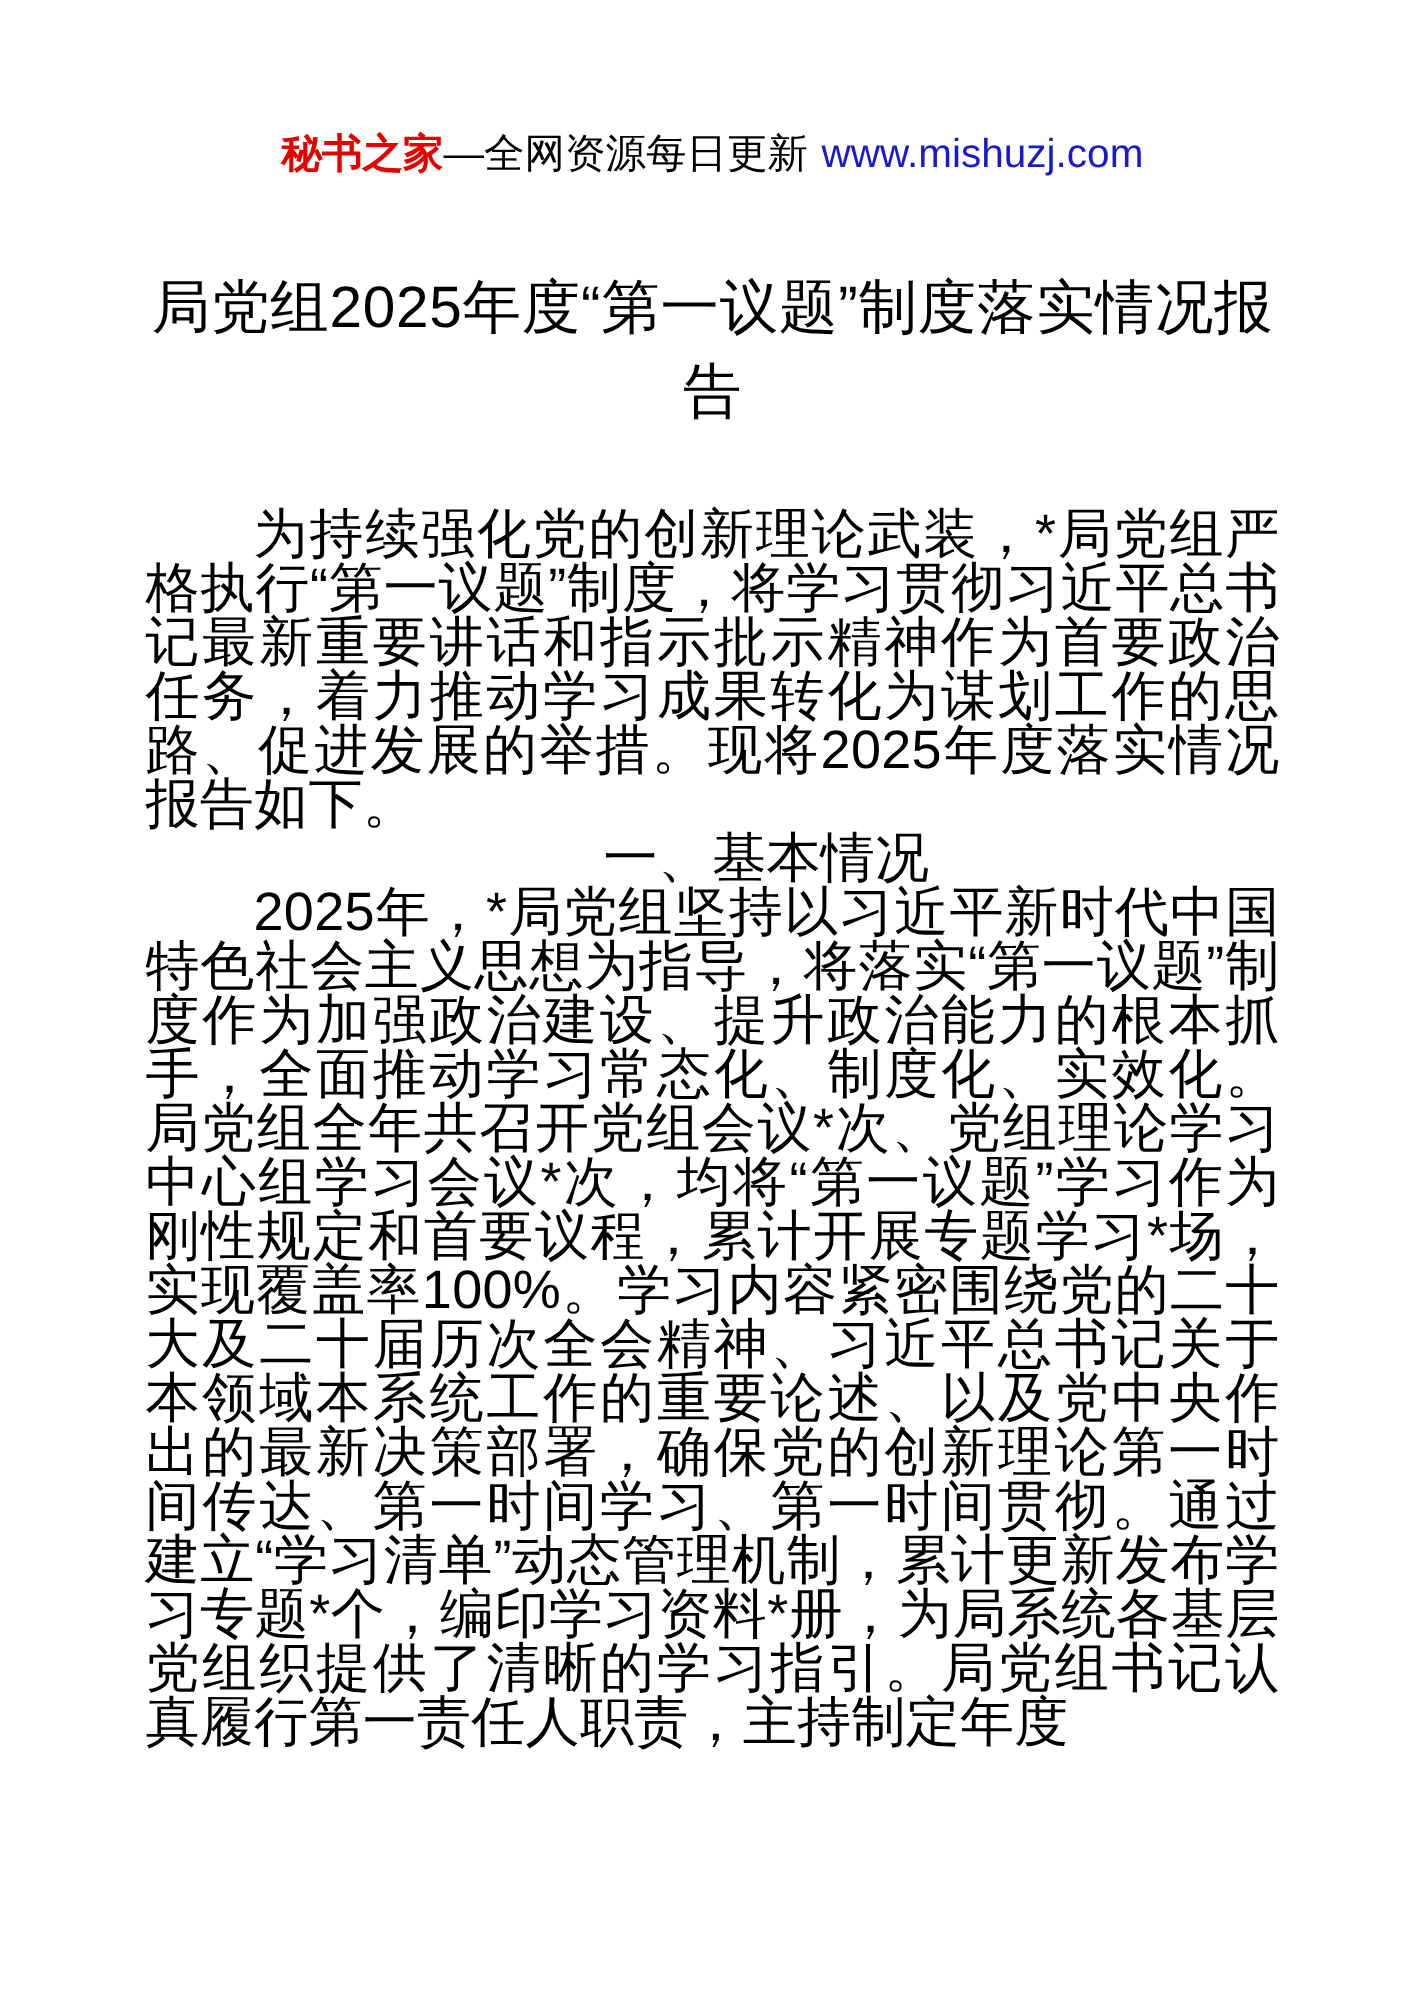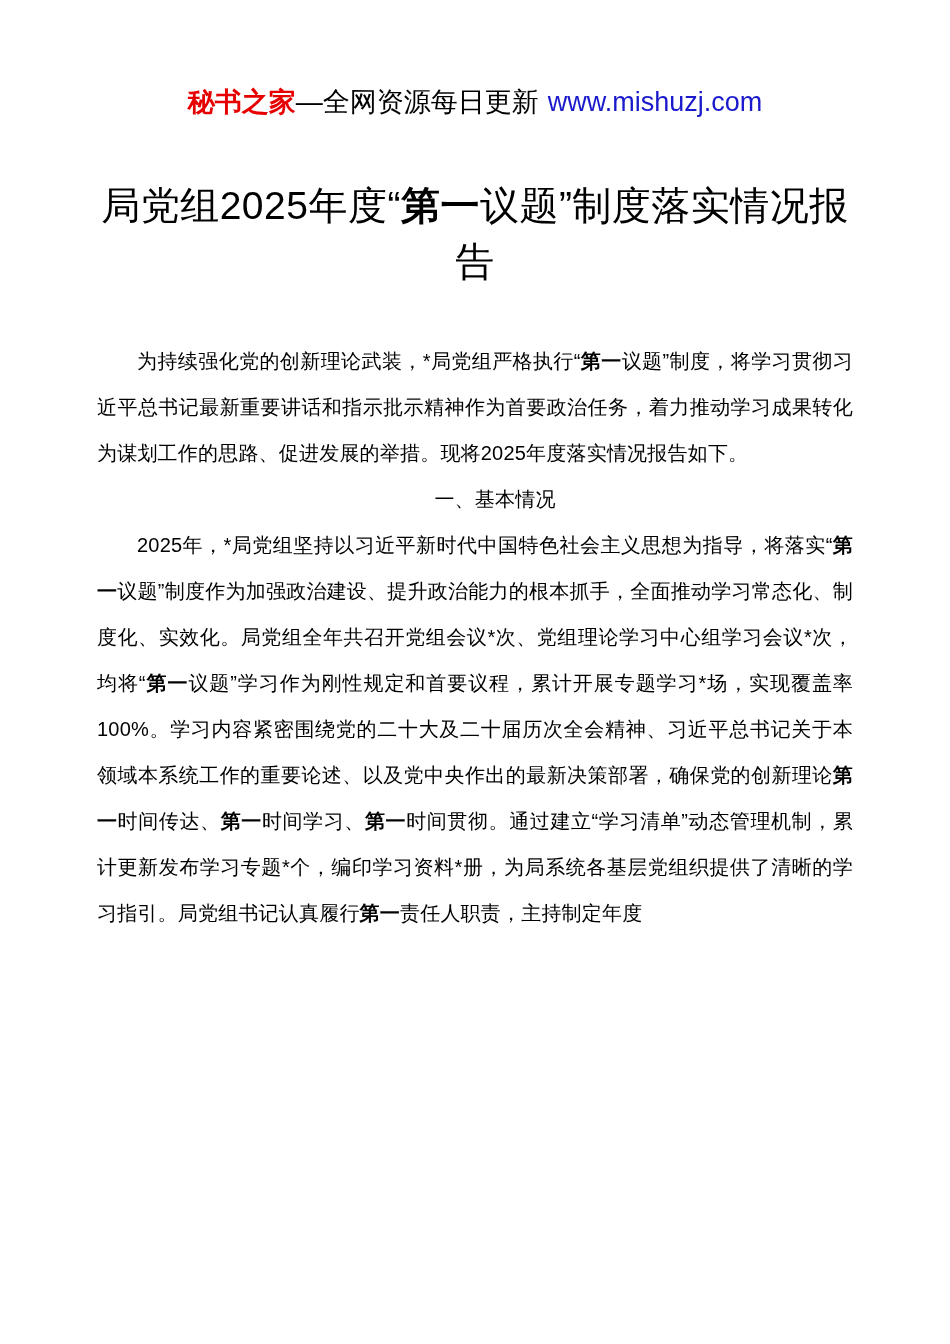--- a/index.html
+++ b/index.html
@@ -48,31 +48,31 @@
     text-align: center;
     letter-spacing: 0.5px;
   }
   
   .doc-body {
     width: 756px;
     margin: 48px auto 0 auto;
   }
   .doc-body p {
     margin: 0;
-    font-size: 20px;
-    line-height: 46px;
+    font-size: 36px;
+    line-height: 36px;
     text-align: justify;
     text-indent: 2em;
     letter-spacing: 0.2px;
   }
   .doc-body p.heading {
     text-align: center;
   }
   .b {
-    font-weight: bold;
+    font-weight: normal;
   }
 </style>
 </head>
 <body>
 
 <div class="page">
 
   <div class="site-header">
     <span class="brand" style="color: rgb(230, 0, 0);">秘书之家</span><span class="dash" style="color: rgb(0, 0, 0);">—</span><span class="tagline" style="color: rgb(0, 0, 0);">全网资源每日更新</span><span class="url" style="color: rgb(26, 26, 204);">www.mishuzj.com</span>
   </div>

